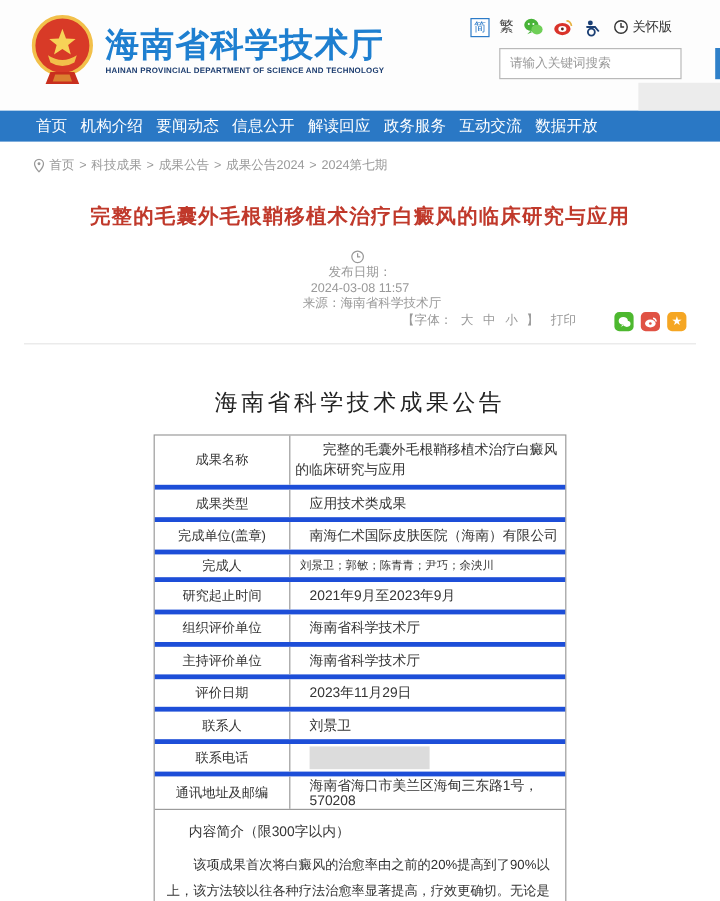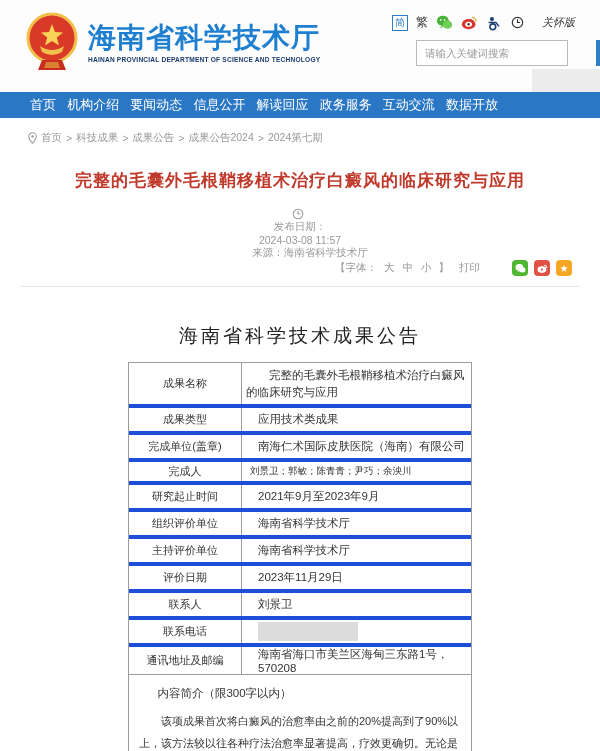--- a/index.html
+++ b/index.html
@@ -13,21 +13,21 @@
   .logo-wrap { position:absolute; left:26px; top:12px; display:flex; align-items:center; }
   .emblem { width:52px; height:62px; flex:0 0 auto; }
   .title-block { margin-left:10px; }
   .site-title { color:#1e7fd0; font-size:28px; font-weight:bold; letter-spacing:1px; line-height:1.1; }
   .site-subtitle { color:#1a3b6e; font-size:6.6px; font-weight:bold; margin-top:3px; letter-spacing:.2px; }
   .toolbar { position:absolute; left:392px; top:14px; display:flex; align-items:center; gap:8px; font-size:11px; }
   .jian-box { width:16px; height:16px; border:1px solid #2c7bc8; color:#2c7bc8; font-size:10px;
               display:flex; align-items:center; justify-content:center; background:#fff; }
   .fan-text { color:#444; font-size:12px; }
   .tb-icon { width:17px; height:17px; display:inline-flex; }
-  .care { display:flex; align-items:center; gap:18px; color:#333; font-size:11px;font-style:italic; }
+  .care { display:flex; align-items:center; gap:3px; color:#333; font-size:11px; }
   .searchbar { position:absolute; left:416px; top:40px; display:flex;gap:28px; }
   .search-input { width:152px; height:26px; border:1px solid #b9b9b9; padding:0 8px; font-size:10.5px; color:#333;
                   font-family:"Liberation Sans","DejaVu Sans",sans-serif; outline:none; }
   .search-input::placeholder { color:#9a9a9a; }
   .search-btn { width:34px; height:26px; background:#2f80c9; border:none; display:flex; align-items:center;
                 justify-content:center; cursor:pointer; }
   .grey-corner { position:absolute; right:0; top:69px; width:68px; height:23px; background:#ececec; }
   
   .nav { height:26px; background:#2a78c5; display:flex; align-items:center; }
   .nav-inner { display:flex; justify-content:space-between; width:468px; margin-left:30px; }
@@ -35,21 +35,21 @@
   
   .breadcrumb { margin:13px 0 0 28px; font-size:10.5px; color:#999; display:flex; align-items:center; }
   .crumb { color:#999; cursor:pointer; }
   .crumb-sep { margin:0 4px; color:#999; }
   .pin { width:9px; height:12px; margin-right:4px; }
   
   .article-title { margin-top:24px; text-align:center; color:#c0392b; font-size:17px; font-weight:bold; letter-spacing:1px; }
   .meta { margin:16px 28px 0 28px; display:flex; align-items:center; font-size:10.5px; color:#999;flex-direction:column; }
   .meta .clock { width:12px; height:12px; margin-right:4px; }
   .meta-source { margin-left:20px; }
-  .meta-right { margin-left:auto; display:flex; align-items:center; gap:6px; color:#999; }
+  .meta-right { margin-left:auto; display:flex; align-items:flex-start; gap:6px; color:#999; }
   .font-size-opt { cursor:pointer; margin:0 1px; }
   .print-label { margin-left:4px; cursor:pointer; }
   .share-icons { display:flex; gap:6px; margin-left:26px; }
   .share { width:16px; height:16px; border-radius:4px; display:flex; align-items:center; justify-content:center; cursor:pointer; }
   .share.wechat { background:#4db82f; }
   .share.weibo { background:#e05244; }
   .share.star { background:#f5a623; color:#fff; font-size:10px; }
   .meta-divider { margin:10px 20px 0 20px; border-bottom:1px solid #e6e6e6; }
   
   .doc-title { margin-top:36px; text-align:center; font-size:19px; color:#222; letter-spacing:3px; }

